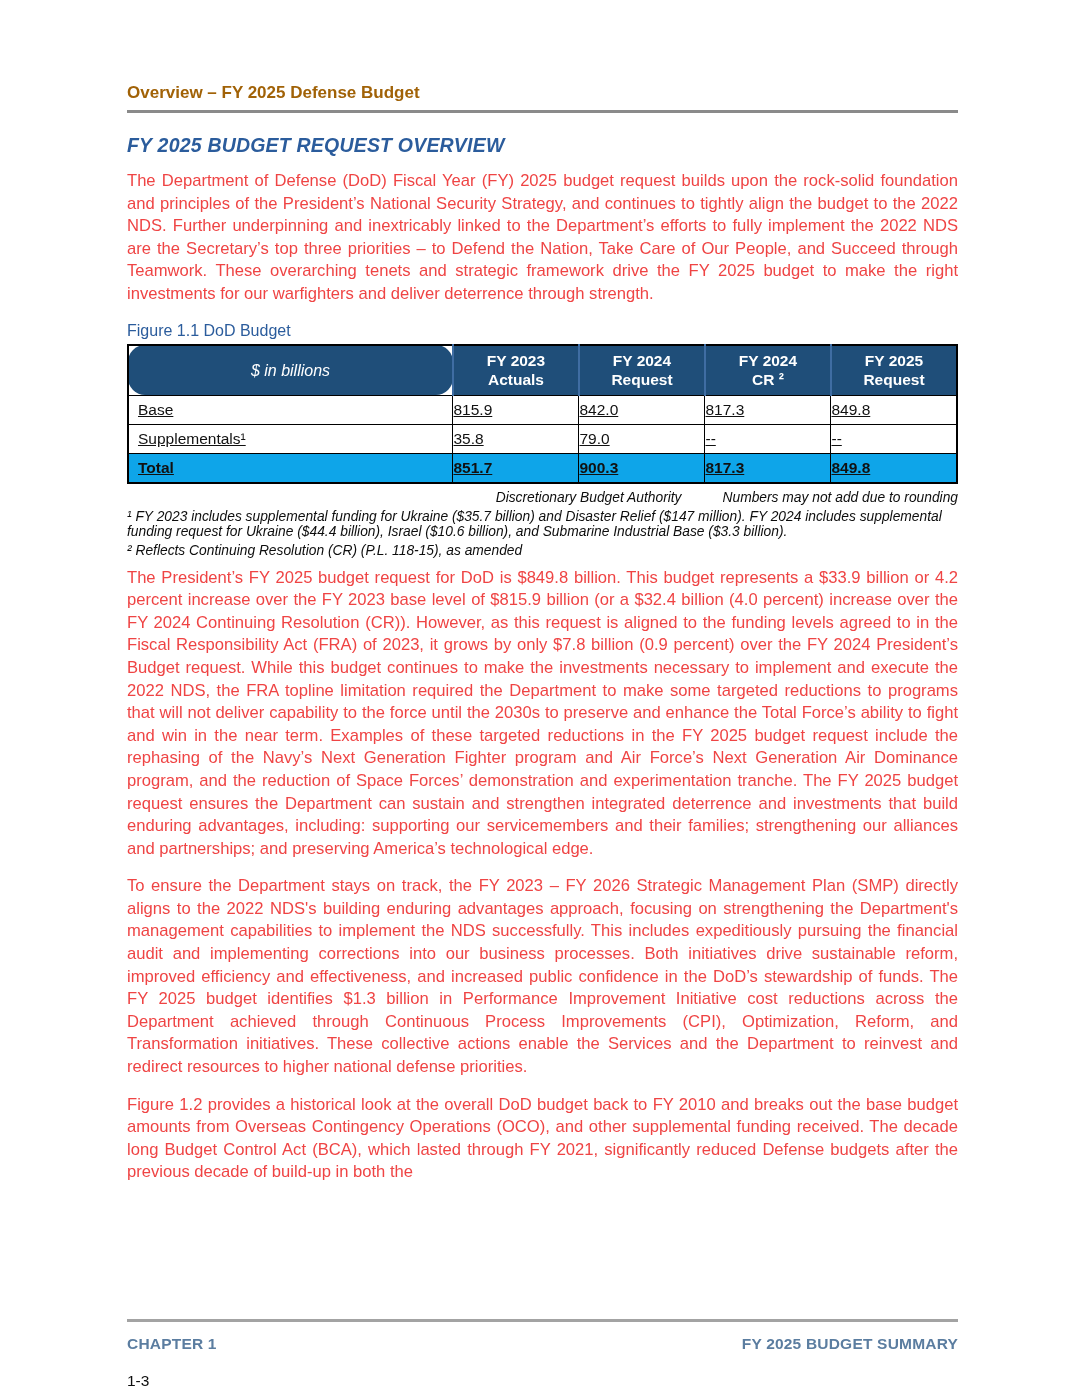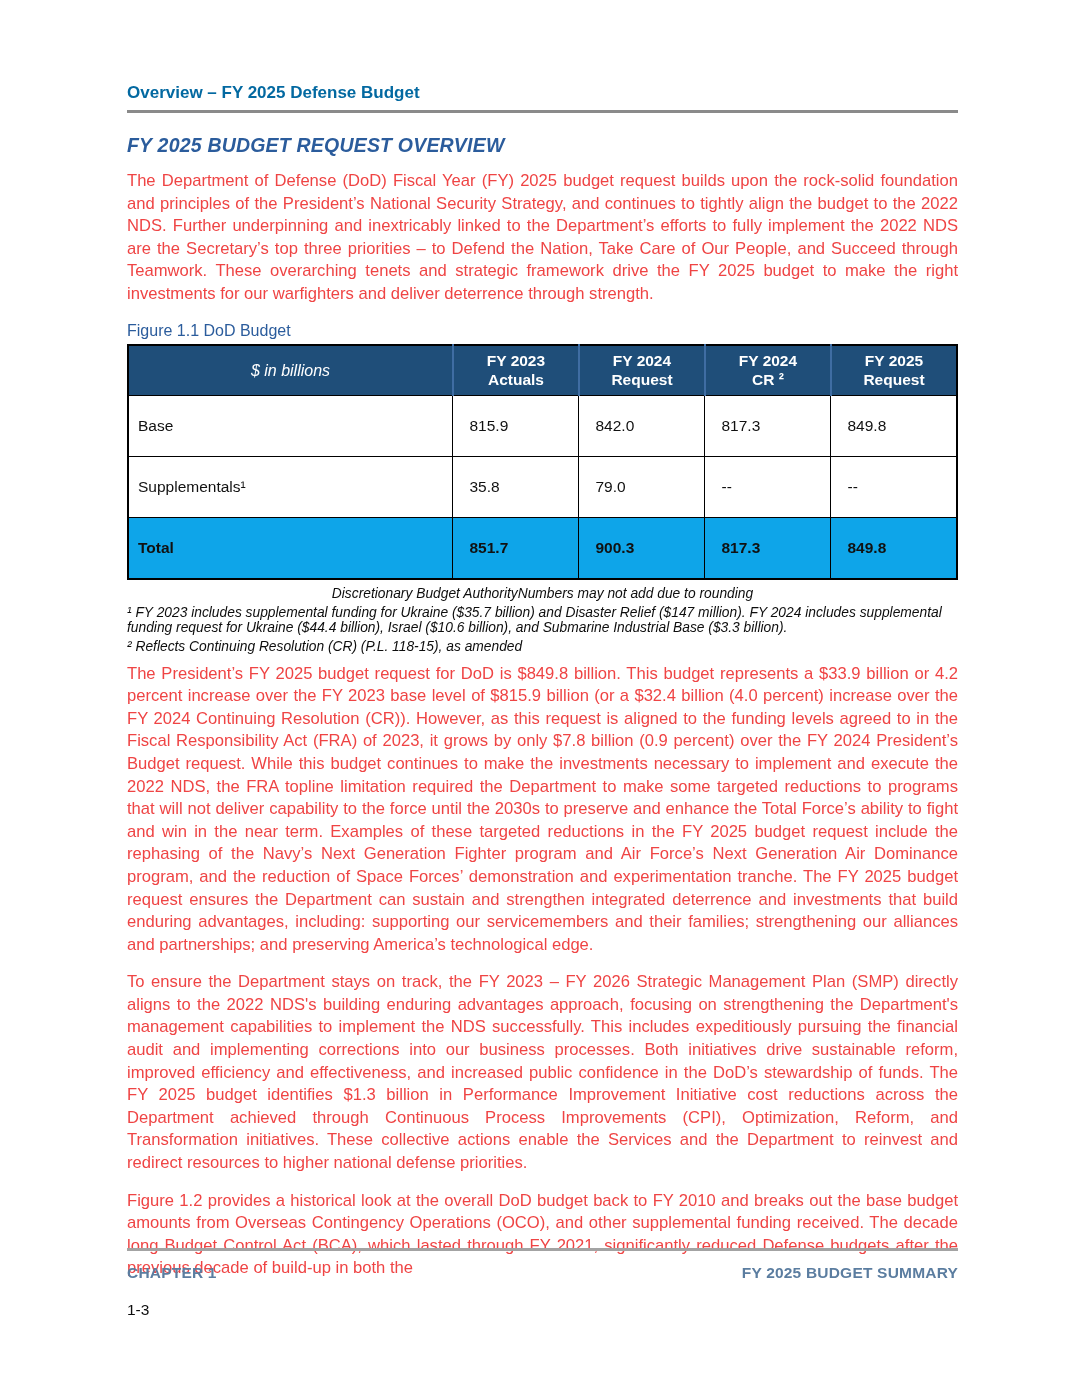--- a/index.html
+++ b/index.html
@@ -5,21 +5,21 @@
   html,body{margin:0;padding:0;background:#ffffff;}
   .page{
     position:relative;
     width:1080px;height:1397px;
     box-sizing:border-box;
     padding:83px 122px 0 127px;
     background:#ffffff;
     font-family:"Liberation Sans",sans-serif;
     color:#111111;
   }
-  .running-head{font-size:17px;font-weight:bold;color:#0369a1;}
+  .running-head{font-size:17px;font-weight:bold;color:#a16207;}
   .top-rule{margin-top:7px;height:3px;background:#8a8a8a;}
   .doc-title{
     color:#2b5c9c;font-size:19.5px;font-weight:bold;
     margin:21px 0 13px 0;letter-spacing:0.2px;font-style:italic;
   }
   p.body{
     font-size:16.6px;line-height:22.6px;text-align:justify;
     margin:0 0 15px 0;color:#ef4444;
   }
   .fig-caption{color:#2b5c9c;font-size:16px;font-weight:normal;margin:16px 0 4px 0;}
@@ -28,40 +28,40 @@
     border:2px solid #000;
   }
   table.budget col.c-label{width:39.2%;}
   table.budget col.c-num{width:15.2%;}
   thead th{
     background:#1f4e79;color:#ffffff;height:49px;
     text-align:center;vertical-align:middle;
     font-size:15.5px;font-weight:bold;line-height:19px;
     border-left:2px solid #3f6da3;padding:0;
   }
-  thead th:first-child{border-left:none;}
+  thead th:first-child{border-left:none;border-radius:17px;}
   thead th .units{font-style:italic;font-weight:normal;font-size:16px;}
   tbody td{
     border:1px solid #000;height:28px;
-    font-size:15.5px;padding:16px;
-    vertical-align:middle;background:#ffffff;
+    font-size:15.5px;padding:0;
+    vertical-align:middle;background:#ffffff;text-decoration:underline;
   }
   tbody td.lab{text-align:left;padding-left:9px;}
   tbody td.val{text-align:left;padding-right:18px;}
   tbody tr.total td{background:#0ea5e9;font-weight:bold;}
   .note-row{
-    display:flex;justify-content:center;
-    font-style:italic;font-size:13.8px;margin-top:6px;color:#0d0d0d;
+    display:flex;justify-content:flex-end;
+    font-style:italic;font-size:13.8px;margin-top:6px;color:#0d0d0d;gap:41px;
   }
   p.footnote{
     font-style:italic;font-size:13.8px;line-height:15px;
     margin:4px 0 0 0;color:#0d0d0d;text-align:left;
   }
   .fn-gap{height:9px;}
-  .footer{position:absolute;left:127px;right:122px;top:1248px;}
+  .footer{position:absolute;left:127px;right:122px;top:1319px;}
   .bottom-rule{height:3px;background:#a3a3a3;}
   .footer-row{
     display:flex;justify-content:space-between;
     margin-top:13px;color:#5b7da0;font-weight:bold;font-size:15.5px;
     letter-spacing:0.2px;
   }
   .page-number{margin-top:19px;font-size:15.5px;color:#0d0d0d;}
 </style>
 </head>
 <body>

